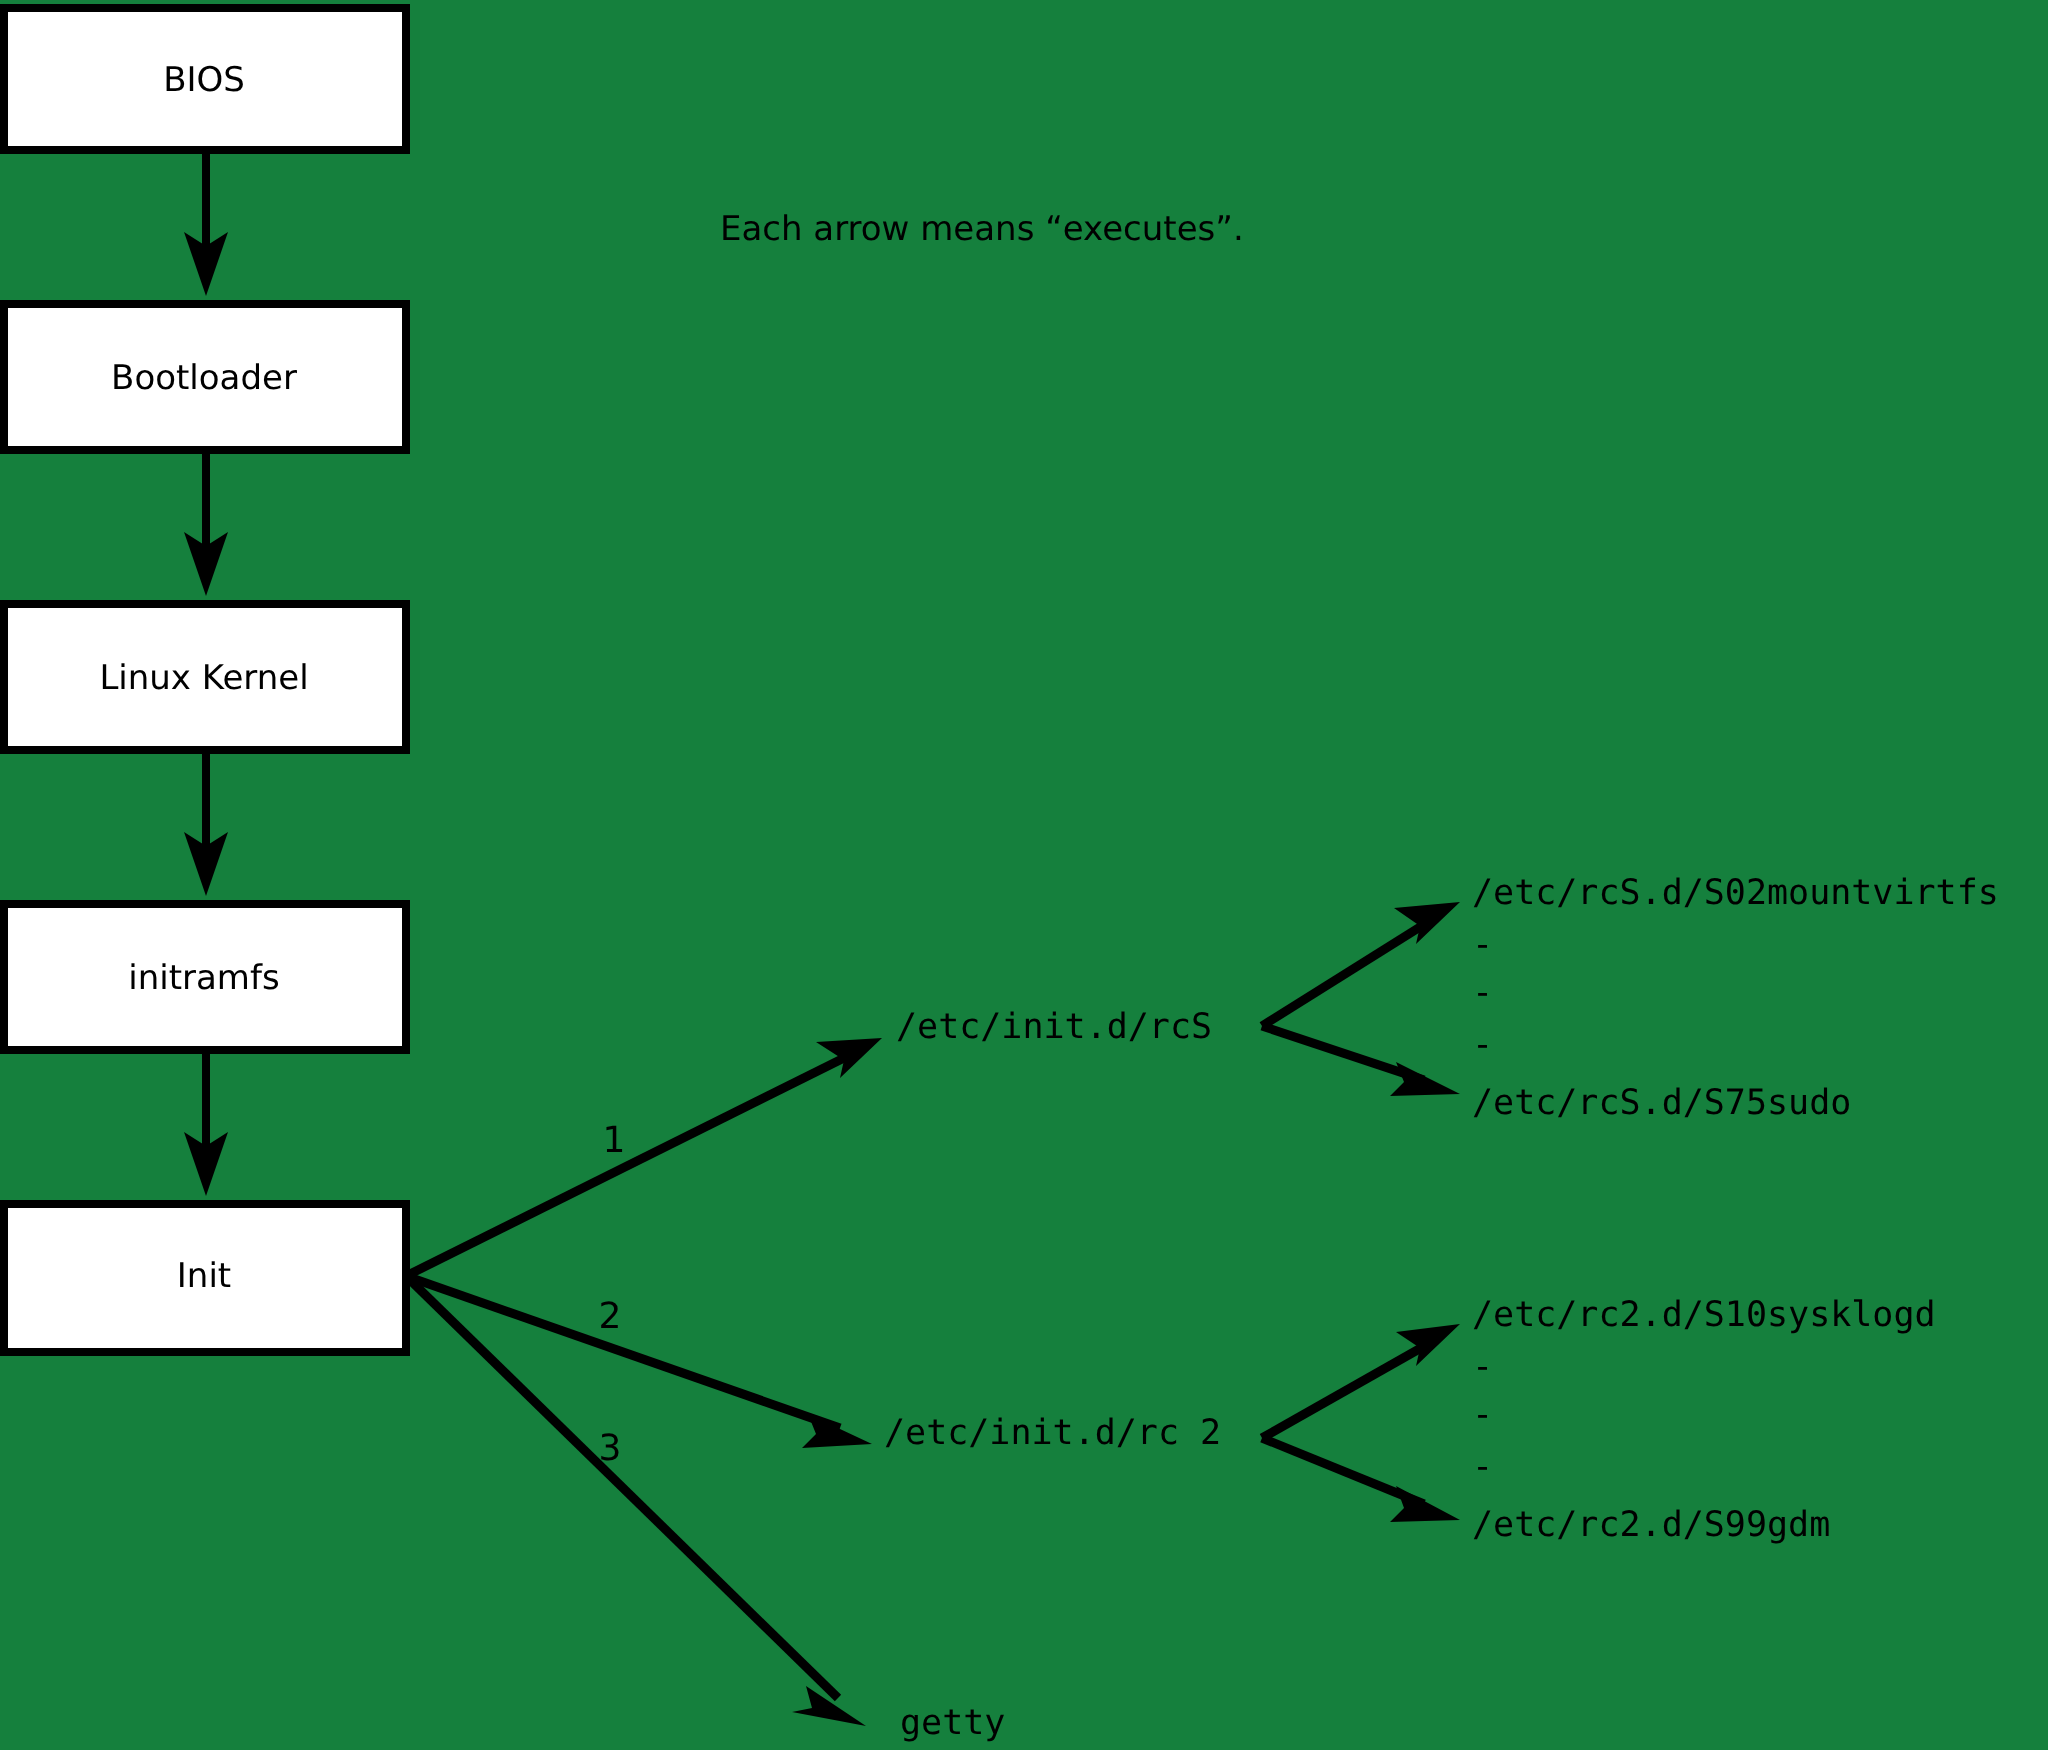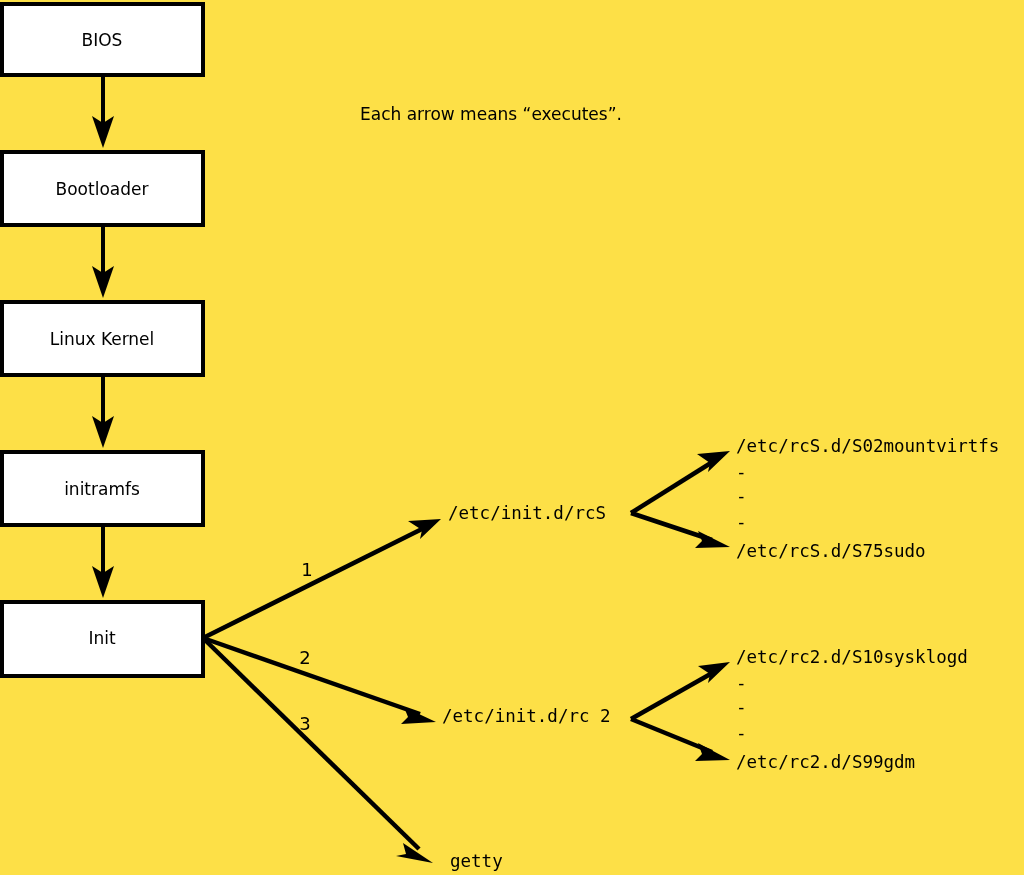--- a/index.html
+++ b/index.html
@@ -4,21 +4,21 @@
 <style>
   html, body {
     margin: 0;
     padding: 0;
     background: #ffffff;
   }
   #canvas {
     position: relative;
     width: 1024px;
     height: 875px;
-    background: #fde047;
+    background: #15803d;
     overflow: hidden;
     font-family: "Liberation Sans", sans-serif;
   }
   svg#diagram {
     position: absolute;
     left: 0;
     top: 0;
     width: 1024px;
     height: 875px;
     display: block;

